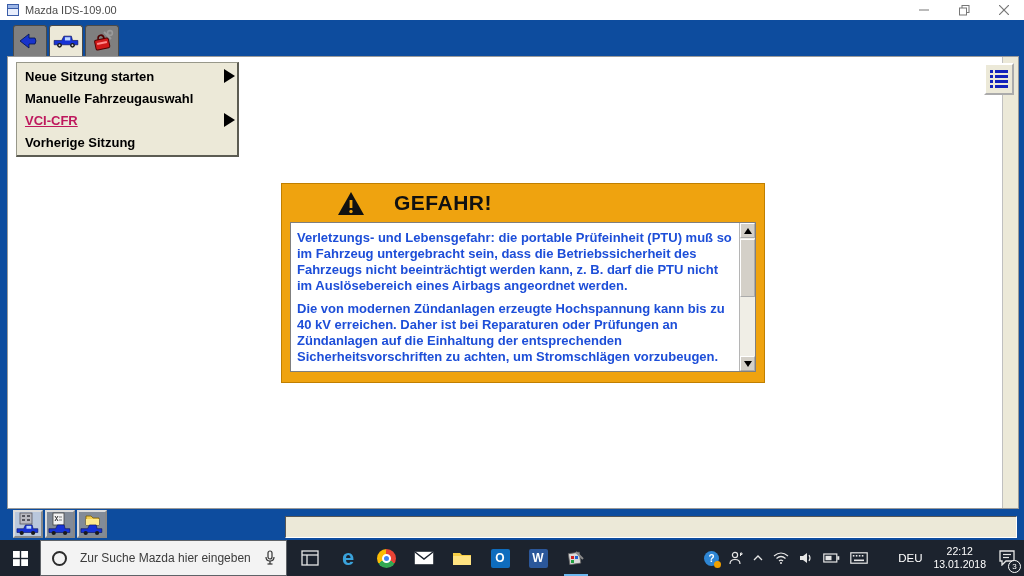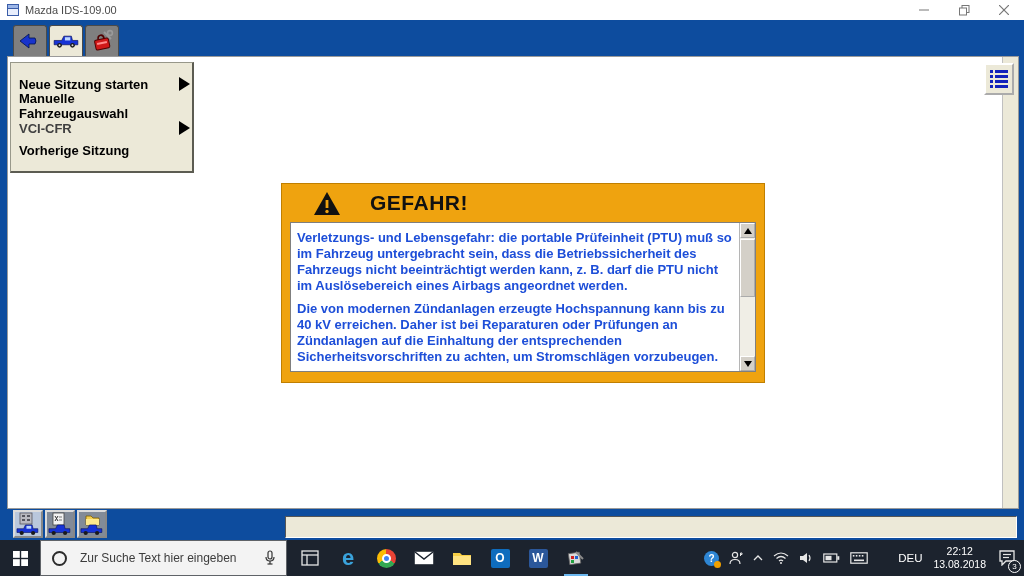--- a/index.html
+++ b/index.html
@@ -19,31 +19,31 @@
   .tab { width:34px; height:31px; border:1px solid #4a4a4a; border-bottom:none; border-radius:3px 3px 0 0;
          background:#7f7f7f; display:flex; align-items:center; justify-content:center; }
   .tab.active { background:#ece9d8; }
 
   .content { position:absolute; top:36px; left:7px; width:1012px; height:453px; background:#ffffff; border:1px solid #9a9a9a; }
   .right-rail { position:absolute; top:0; right:0; width:16px; height:100%; background:#ece9d8; border-left:1px solid #c0c0c0; }
   .list-btn { position:absolute; top:6px; right:4px; width:30px; height:32px; background:#ece9d8;
               border:2px outset #ffffff; display:flex; align-items:center; justify-content:center; }
 
   
-  .menu { position:absolute; top:5px; left:2px; width:184px; background:#ece9d8;
+  .menu { position:absolute; top:5px; left:8px; width:223px; background:#ece9d8;
           border-top:1px solid #98988a; border-left:1px solid #98988a;
-          border-right:2px solid #5c5c52; border-bottom:2px solid #5c5c52; padding:10px 0; }
+          border-right:2px solid #5c5c52; border-bottom:2px solid #5c5c52; padding:2px 0; }
   .menu-item { height:22px; display:flex; align-items:center; padding-left:8px; padding-right:18px;
                font-size:13px; font-weight:bold; color:#000; position:relative; cursor:default; }
   .menu-item .arrow { position:absolute; right:2px; top:4px; width:0; height:0;
                       border-top:7px solid transparent; border-bottom:7px solid transparent; border-left:11px solid #000; }
-  .menu-item.link span.lbl { color:#404040; }
-
-  
-  .dialog { position:absolute; left:273px; top:126px; width:484px; height:200px; background:#efa30f; border:1px solid #c07f00; }
+  .menu-item.link span.lbl { color:#be185d; text-decoration:underline; }
+
+  
+  .dialog { position:absolute; left:273px; top:126px; width:484px; height:200px; background:#efa30f; border:1px solid #c07f00;padding-left:24px; }
   .dialog-header { height:38px; display:flex; align-items:center; }
   .warn-icon { margin-left:31px; }
   .dialog-title { margin-left:29px; font-size:21px; font-weight:bold; color:#111; letter-spacing:0.5px; }
   .dialog-body { position:absolute; left:8px; right:8px; top:38px; bottom:10px; background:#ffffff; border:1px solid #7f7f7f; overflow:hidden; }
   .dialog-text { position:absolute; left:6px; top:0; right:22px; }
   .dialog-text p { margin:7px 0 0 0; font-size:13px; font-weight:bold; line-height:16px; color:#1d4ed8; }
 
   .scrollbar { position:absolute; top:0; right:0; bottom:0; width:16px; background:#f0eee6; border-left:1px solid #b5b5b5; }
   .sb-btn { position:absolute; left:0; width:15px; height:15px; background:#d4d0c8; border:1px outset #ffffff;
             display:flex; align-items:center; justify-content:center; }
@@ -274,21 +274,21 @@
           <rect x="0" y="0" width="6.8" height="6.8"></rect>
             <rect x="8.2" y="0" width="6.8" height="6.8"></rect>
           <rect x="0" y="8.2" width="6.8" height="6.8"></rect>
             <rect x="8.2" y="8.2" width="6.8" height="6.8"></rect>
         </g>
       </svg>
     </div>
 
     <div class="tb-search">
       <div class="cortana-ring"></div>
-      <span class="tb-search-text">Zur Suche Text hier eingeben</span>
+      <span class="tb-search-text">Zur Suche Mazda hier eingeben</span>
       <svg class="tb-mic" width="12" height="16" viewBox="0 0 12 16">
         <rect x="4" y="1" width="4" height="8" rx="2" fill="none" stroke="#333" stroke-width="1.2"></rect>
         <path d="M2 7 Q2 11 6 11 Q10 11 10 7" fill="none" stroke="#333" stroke-width="1.2"></path>
         <line x1="6" y1="11" x2="6" y2="14" stroke="#333" stroke-width="1.2"></line>
         <line x1="3.5" y1="14" x2="8.5" y2="14" stroke="#333" stroke-width="1.2"></line>
       </svg>
     </div>
 
     <div class="tb-apps">
       <div class="tb-app">
@@ -386,21 +386,21 @@
               <rect x="11.8" y="3" width="1.6" height="1.6"></rect>
             <rect x="4" y="7.5" width="10" height="1.6"></rect>
           </g>
         </svg>
       </div>
       <div class="tray-item">
         <span class="tray-lang">DEU</span>
       </div>
       <div class="tray-clock">
         <span>22:12</span>
-        <span>13.08.2018</span>
+        <span>13.01.2018</span>
       </div>
       <div class="tray-item" style="width:30px;">
         <svg width="18" height="16" viewBox="0 0 18 16">
           <path d="M2 1 L16 1 L16 11 L8 11 L4 15 L4 11 L2 11 Z" fill="none" stroke="#e6e6e6" stroke-width="1.3"></path>
           <line x1="5" y1="4.5" x2="13" y2="4.5" stroke="#e6e6e6" stroke-width="1.2"></line>
           <line x1="5" y1="7.5" x2="11" y2="7.5" stroke="#e6e6e6" stroke-width="1.2"></line>
         </svg>
         <div class="ac-badge">
           <span>3</span>
         </div>

